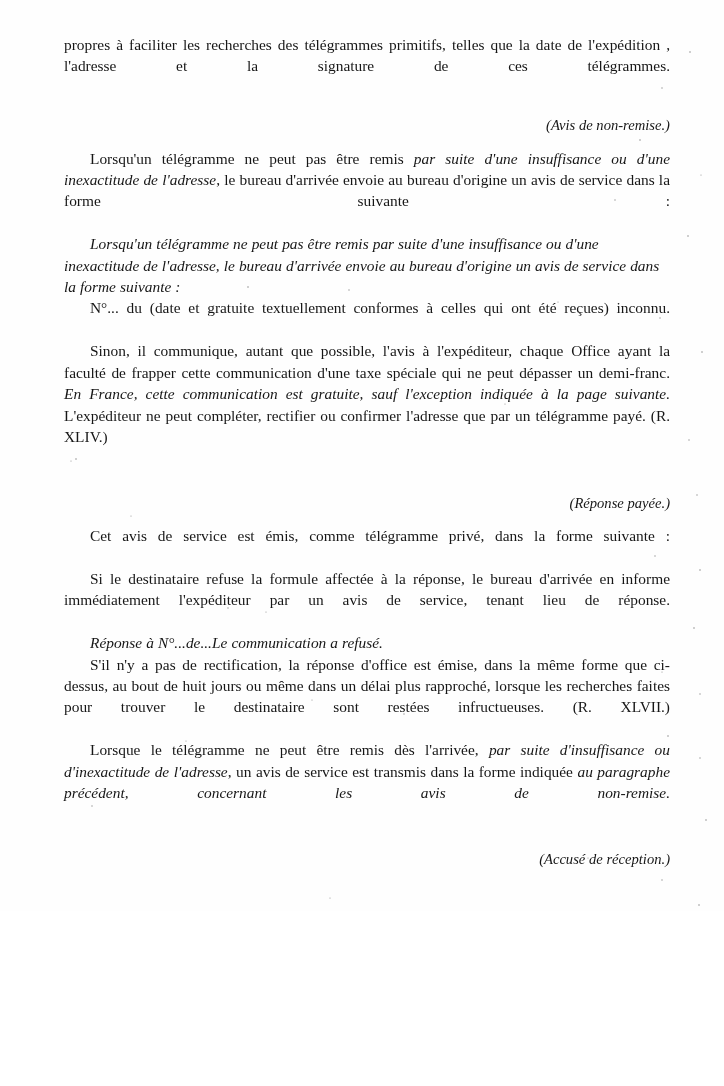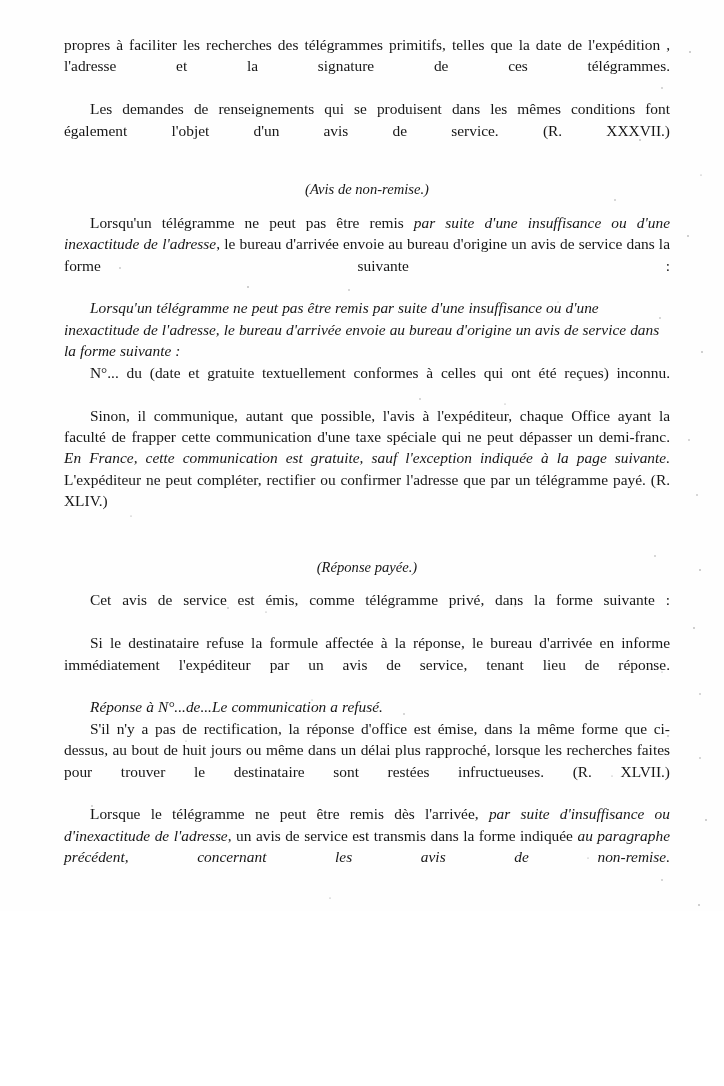--- a/index.html
+++ b/index.html
@@ -41,21 +41,21 @@
     -webkit-font-smoothing: none;
   }
   p.para.noindent {
     text-indent: 0;
   }
   p.heading {
     margin: 0;
     font-size: 14.6px;
     line-height: 21.4px;
     color: #161616;
-    text-align: center;
+    text-align: right;
     font-style: italic;
     text-indent: 0;
   }
   .spacer-sm { height: 11px; }
   .spacer-md { height: 17px; }
   .spacer-lg { height: 24px; }
   i.it { font-style: italic; }
   
   p.para::after {
     content: "";
@@ -140,21 +140,20 @@
         <circle cx="310" cy="1060" r="0.6"></circle>
     </g>
   </svg>
 
   <div id="textblock">
 
     <p class="para noindent">propres à faciliter les recherches des télégrammes primitifs, telles que la date de l'expédition , l'adresse et la signature de ces télégrammes.</p>
 
 
 
-    <p class="para">Les demandes de renseignements qui se produisent dans les mêmes conditions font également l'objet d'un avis de service. (R. XXXVII.)</p>
 
     <div class="spacer-md"></div>
 
     <p class="heading">(Avis de non-remise.)</p>
 
     <div class="spacer-sm"></div>
 
     <p class="para">
       <span>Lorsqu'un télégramme ne peut pas être remis </span><i class="it">par suite d'une insuffisance ou d'une inexactitude de l'adresse</i><span>, le bureau d'arrivée envoie au bureau d'origine un avis de service dans la forme suivante :</span>
     </p>

